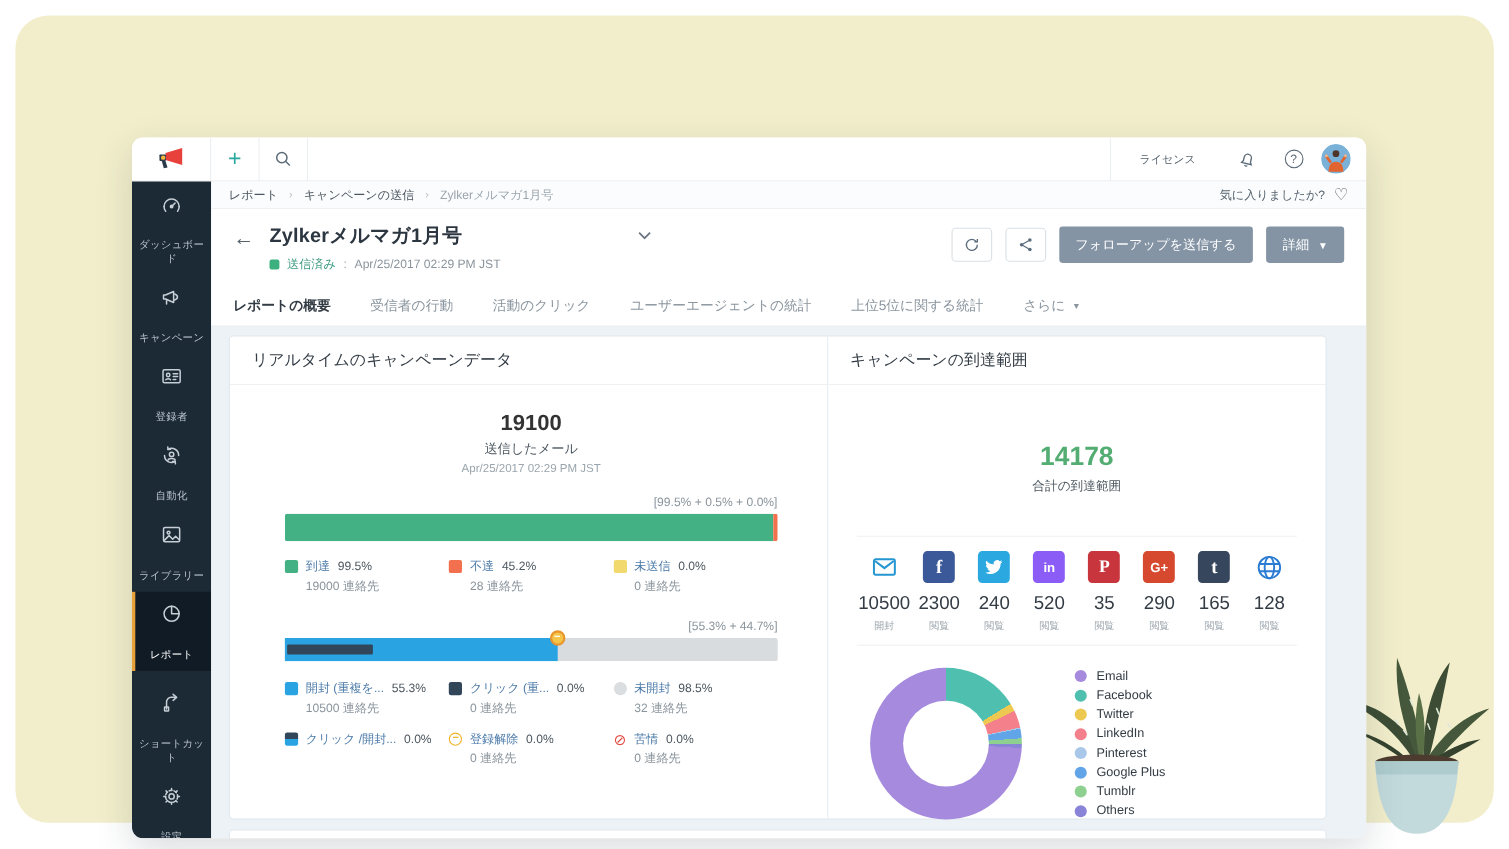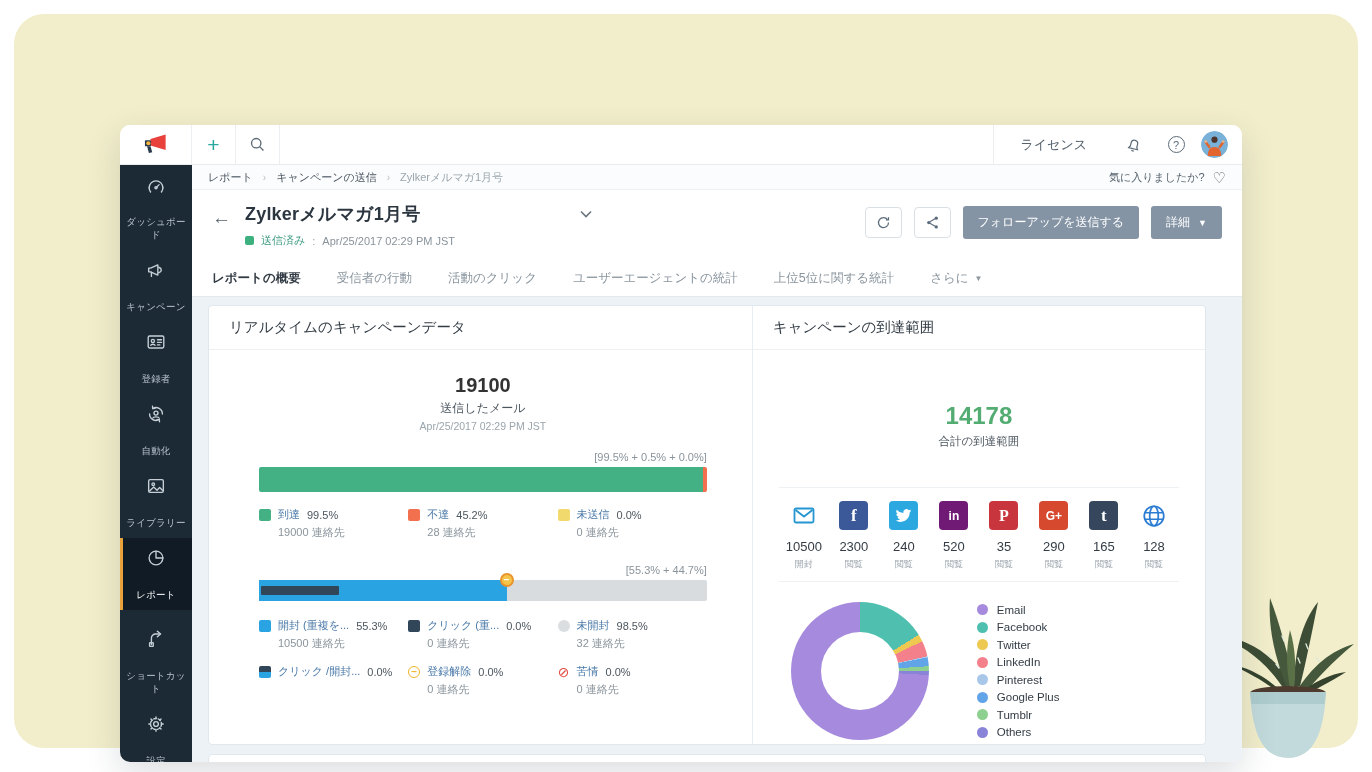--- a/index.html
+++ b/index.html
@@ -14,21 +14,21 @@
   .window { position:absolute; left:120px; top:125px; width:1122px; height:637px;
     background:#fff; border-radius:10px; overflow:hidden; z-index:2;
     box-shadow:0 12px 34px rgba(40,50,60,.16); display:flex; flex-direction:column; }
 
   
   .topbar { height:40px; display:flex; align-items:center; border-bottom:1px solid #e8ecef; flex:0 0 40px; background:#fff; }
   .logo-box { width:72px; display:flex; justify-content:center; align-items:center; height:100%; border-right:1px solid #eceff2; }
   .tb-btn { width:44px; height:100%; display:flex; align-items:center; justify-content:center; border-right:1px solid #eceff2; cursor:pointer; }
   .plus-glyph { color:#2ba8a0; font-size:21px; font-weight:400; line-height:1; }
   .tb-right { margin-left:auto; display:flex; align-items:center; height:100%; }
-  .license { font-size:13px; color:#56636e; padding:0 26px; height:100%; display:flex; align-items:center; border-left:1px solid #eceff2; cursor:pointer; }
+  .license { font-size:10px; color:#56636e; padding:0 26px; height:100%; display:flex; align-items:center; border-left:1px solid #eceff2; cursor:pointer; }
   .tb-icon { width:42px; height:100%; display:flex; align-items:center; justify-content:center; color:#5c6b77; cursor:pointer; }
   .help-circle { width:17px; height:17px; border:1.4px solid #5c6b77; border-radius:50%; font-size:11px; display:flex; align-items:center; justify-content:center; color:#5c6b77; }
   .avatar { width:27px; height:27px; border-radius:50%; overflow:hidden; margin:0 14px 0 4px; cursor:pointer; flex:0 0 27px; }
 
   .window-body { flex:1; display:flex; min-height:0; }
 
   
   .sidebar { width:72px; background:#1c2a36; display:flex; flex-direction:column; overflow:hidden; flex:0 0 72px; }
   .side-item { display:flex; flex-direction:column; align-items:center; gap:20px; padding:9px 2px 8px;
     color:#b9c3cc; cursor:pointer; border-left:3px solid transparent; border-right:3px solid transparent; }
@@ -108,21 +108,21 @@
   .reach-num { font-size:24px; font-weight:700; color:#53ad73; text-align:center; margin-top:52px; }
   .reach-label { font-size:11.5px; color:#4c565f; text-align:center; margin-top:4px; }
   .channels { display:grid; grid-template-columns:repeat(8,1fr); margin-top:38px; padding:13px 0 10px;
     border-top:1px solid #eef1f4; border-bottom:1px solid #eef1f4; }
   .channel { display:flex; flex-direction:column; align-items:center; gap:0; cursor:pointer; }
   .tile { width:29px; height:29px; border-radius:4px; display:flex; align-items:center; justify-content:center; color:#fff; }
   .tile.plain { background:transparent !important; }
   .tile .glyph { font-size:17px; font-weight:700; line-height:1; }
   .tile .glyph-sm { font-size:12px; font-weight:700; line-height:1; }
   .tile .glyph-it { font-size:16px; font-weight:700; font-family:"Liberation Serif","DejaVu Serif",serif; }
-  .channel-value { font-size:13px; color:#333c45; margin-top:9px; }
+  .channel-value { font-size:17px; color:#333c45; margin-top:9px; }
   .channel-label { font-size:9px; color:#98a2aa; margin-top:4px; }
 
   .donut-row { display:flex; align-items:center; margin-top:20px; }
   .donut { width:138px; height:138px; border-radius:50%; position:relative; margin-left:12px; flex:0 0 138px; }
   .donut::after { content:""; position:absolute; left:50%; top:50%; width:78px; height:78px;
     transform:translate(-50%,-50%); background:#fff; border-radius:50%; }
   .donut-legend { margin-left:48px; display:flex; flex-direction:column; gap:5.5px; }
   .dl-item { display:flex; align-items:center; gap:9px; font-size:11.5px; color:#333c45; }
   .dl-dot { width:11px; height:11px; border-radius:50%; flex:0 0 11px; }
 
@@ -506,21 +506,21 @@
                     <div class="channel">
     <span class="tile" style="background: rgb(44, 168, 224);">
                         <svg viewBox="0 0 24 24" width="17" height="17" fill="#fff">
                           <path d="M23 5.1c-.8.4-1.7.6-2.6.8a4.5 4.5 0 0 0 2-2.5c-.9.5-1.9.9-2.9 1.1a4.5 4.5 0 0 0-7.7 4.1A12.8 12.8 0 0 1 2.5 3.9a4.5 4.5 0 0 0 1.4 6A4.4 4.4 0 0 1 1.8 9.4v.1a4.5 4.5 0 0 0 3.6 4.4 4.5 4.5 0 0 1-2 .1 4.5 4.5 0 0 0 4.2 3.1A9 9 0 0 1 1 19a12.7 12.7 0 0 0 6.9 2c8.3 0 12.8-6.9 12.8-12.8v-.6A9.2 9.2 0 0 0 23 5.1z"></path>
                         </svg>
                       </span>
     <span class="channel-value">240</span>
     <span class="channel-label">閲覧</span>
   </div>
                     <div class="channel">
-    <span class="tile" style="background: #701a75;">
+    <span class="tile" style="background: #8b5cf6;">
                         <span class="glyph-sm">in</span>
                       </span>
     <span class="channel-value">520</span>
     <span class="channel-label">閲覧</span>
   </div>
                     <div class="channel">
     <span class="tile" style="background: rgb(201, 53, 61);">
                         <span class="glyph-it">P</span>
                       </span>
     <span class="channel-value">35</span>

